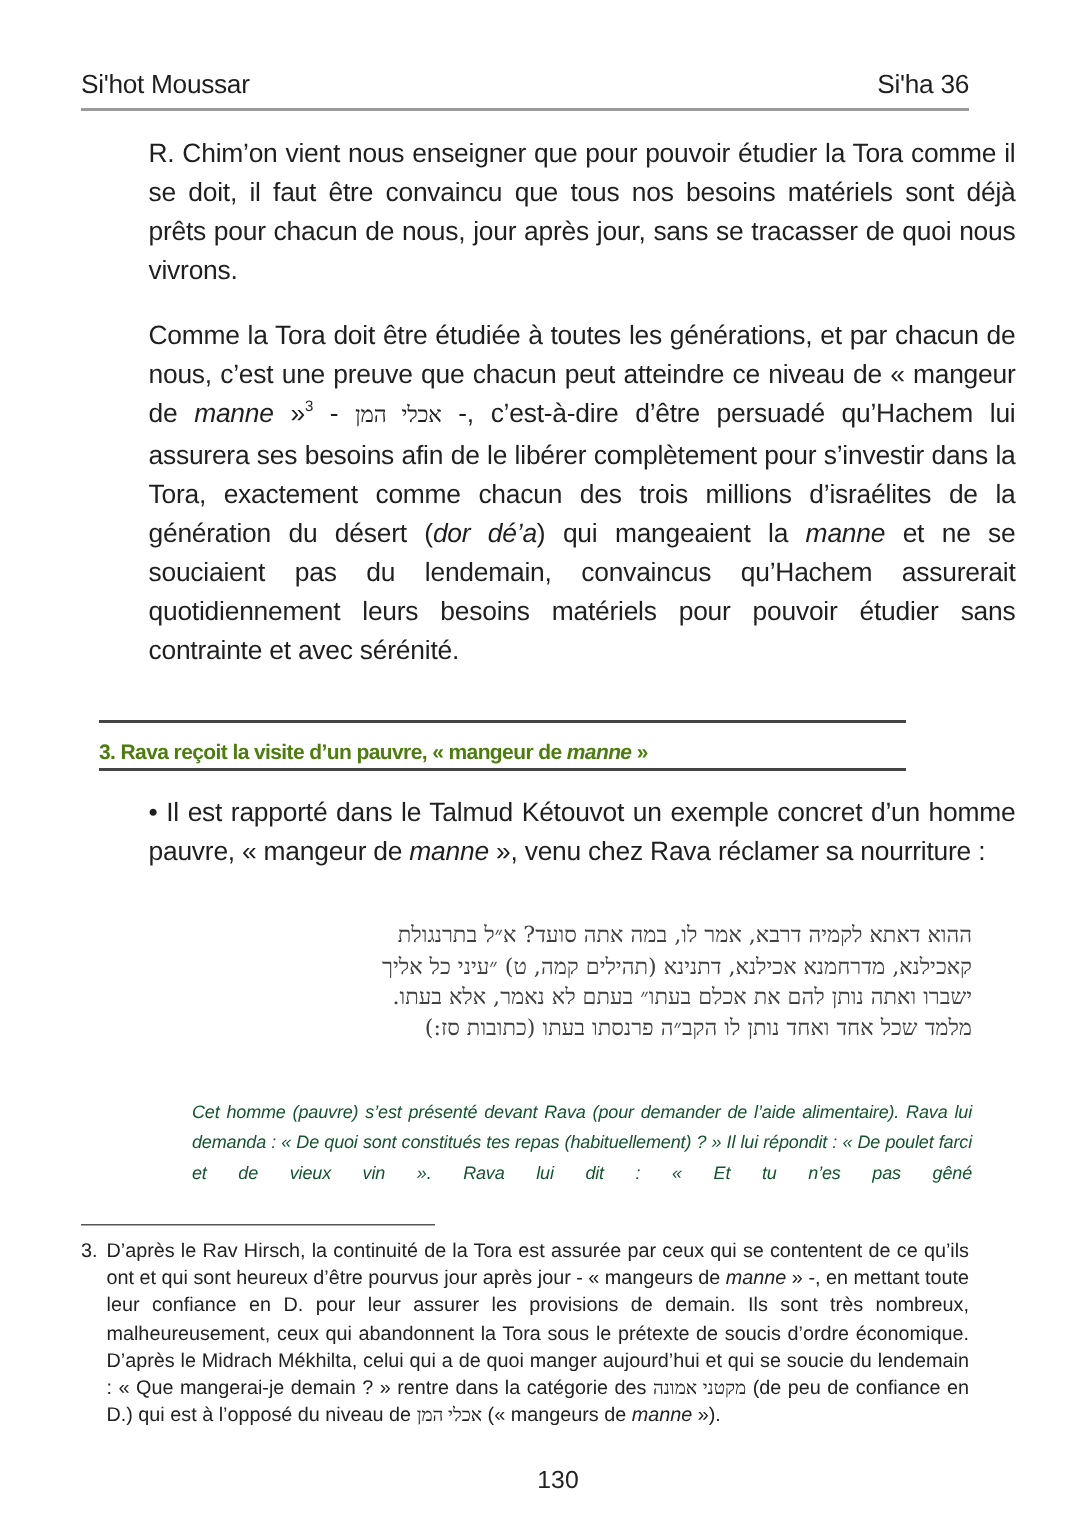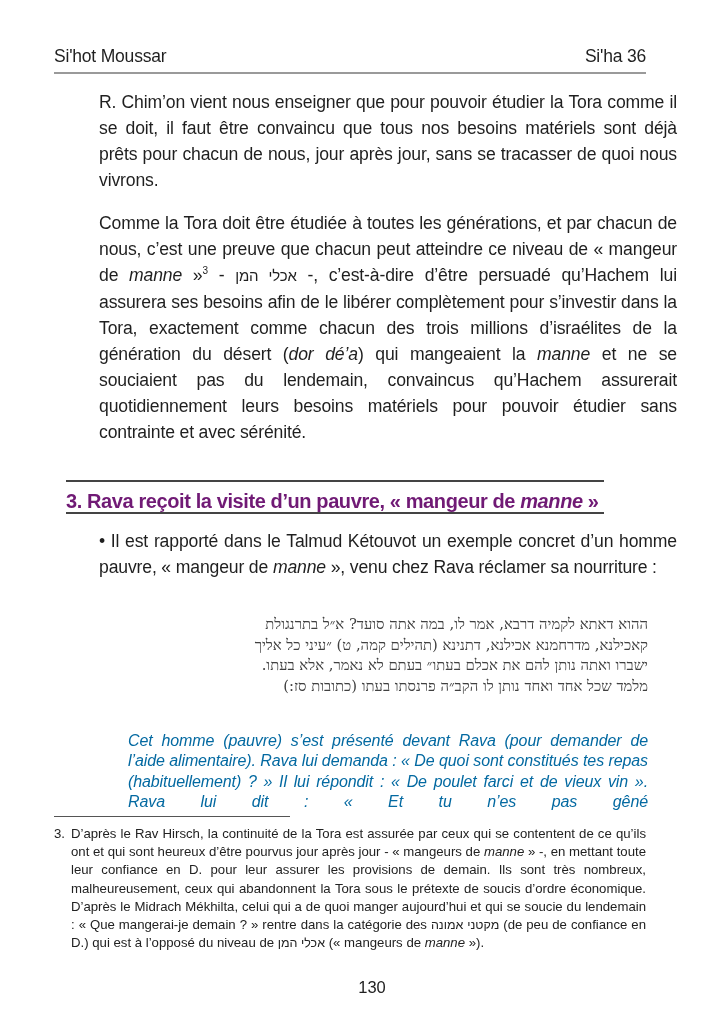--- a/index.html
+++ b/index.html
@@ -8,32 +8,32 @@
 
   .running-header { position: absolute; left: 54px; top: 44px; width: 592px; height: 28px; border-bottom: 2px solid #9a9a9a; font-size: 17.5px; letter-spacing: -0.2px; }
   .running-header .left { position: absolute; left: 0; top: 2px; }
   .running-header .right { position: absolute; right: 0; top: 2px; }
 
   .body-text { position: absolute; left: 66px; width: 578px; font-size: 17.6px; line-height: 26px; text-align: justify; letter-spacing: -0.15px; margin-left: 33px; }
   .body-text p { margin: 0; }
   .p1 { top: 89px; }
   .p2 { top: 210px; }
   .sup { font-size: 10px; vertical-align: super; line-height: 0; }
-  .heb { font-family: Liberation Sans, sans-serif; direction: rtl; unicode-bidi: isolate; font-size: 15px; }
+  .heb { font-family: Liberation Serif, serif; direction: rtl; unicode-bidi: isolate; font-size: 15px; }
   .ital { font-style: italic; }
 
-  .section-heading { position: absolute; left: 66px; top: 480px; width: 538px; height: 30px; border-top: 2px solid #444; border-bottom: 2px solid #444; font-size: 20px; font-weight: bold; line-height: 30px; letter-spacing: -0.4px; color: #701a75; }
+  .section-heading { position: absolute; left: 66px; top: 480px; width: 538px; height: 30px; border-top: 2px solid #444; border-bottom: 2px solid #444; font-size: 14px; font-weight: bold; line-height: 30px; letter-spacing: -0.4px; color: #4d7c0f; }
   .section-heading .txt { position: absolute; left: 0; top: 4px; }
 
   .p3 { top: 528px; }
 
   .quote-block { position: absolute; left: 128px; width: 520px; }
   .hebrew-block { top: 614px; font-family: "DejaVu Serif", serif; direction: rtl; text-align: justify; font-size: 14.8px; line-height: 20.6px; color: #404040; }
   .hebrew-block div { white-space: nowrap; }
-  .translation-block { top: 731px; font-style: italic; font-size: 16px; line-height: 20.3px; text-align: justify; text-align-last: justify; color: #0369a1; letter-spacing: -0.1px; }
+  .translation-block { top: 731px; font-style: italic; font-size: 12px; line-height: 20.3px; text-align: justify; text-align-last: justify; color: #14532d; letter-spacing: -0.1px; }
 
   .fn-rule { position: absolute; left: 54px; top: 816px; width: 236px; height: 0; border-top: 1.2px solid #555; }
 
   .footnote { position: absolute; left: 54px; top: 825px; width: 592px; font-size: 13.2px; line-height: 18.2px; color: #222; text-align: justify; }
   .footnote .num { position: absolute; left: 0; top: 0; }
   .footnote .fn-body { margin-left: 17px; }
   .footnote .heb { font-size: 12.5px; }
 
   .page-number { position: absolute; left: 16px; width: 712px; top: 978px; text-align: center; font-size: 16.5px; color: #222; }
 </style>

